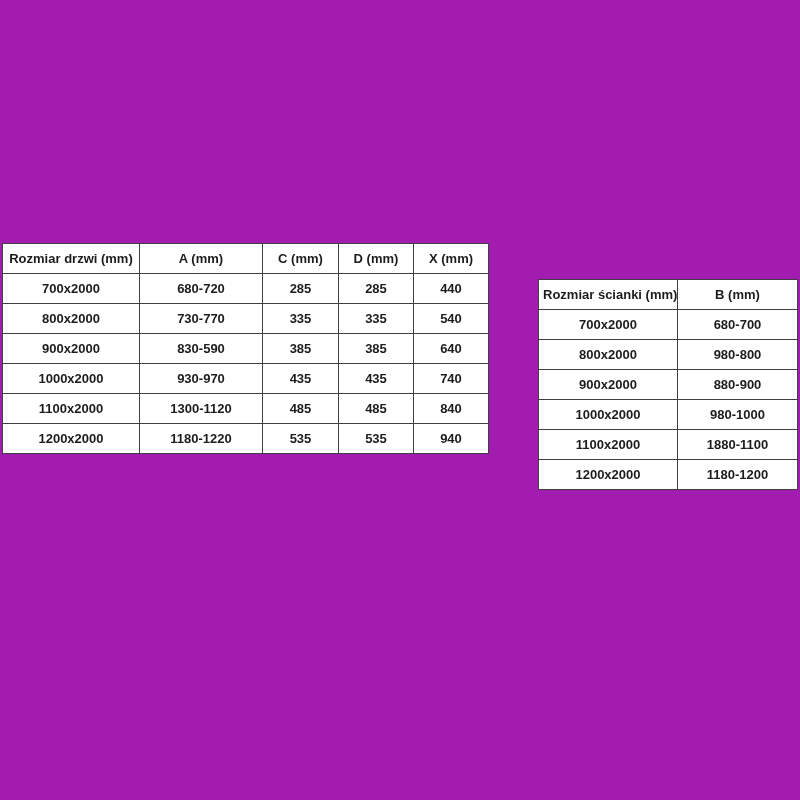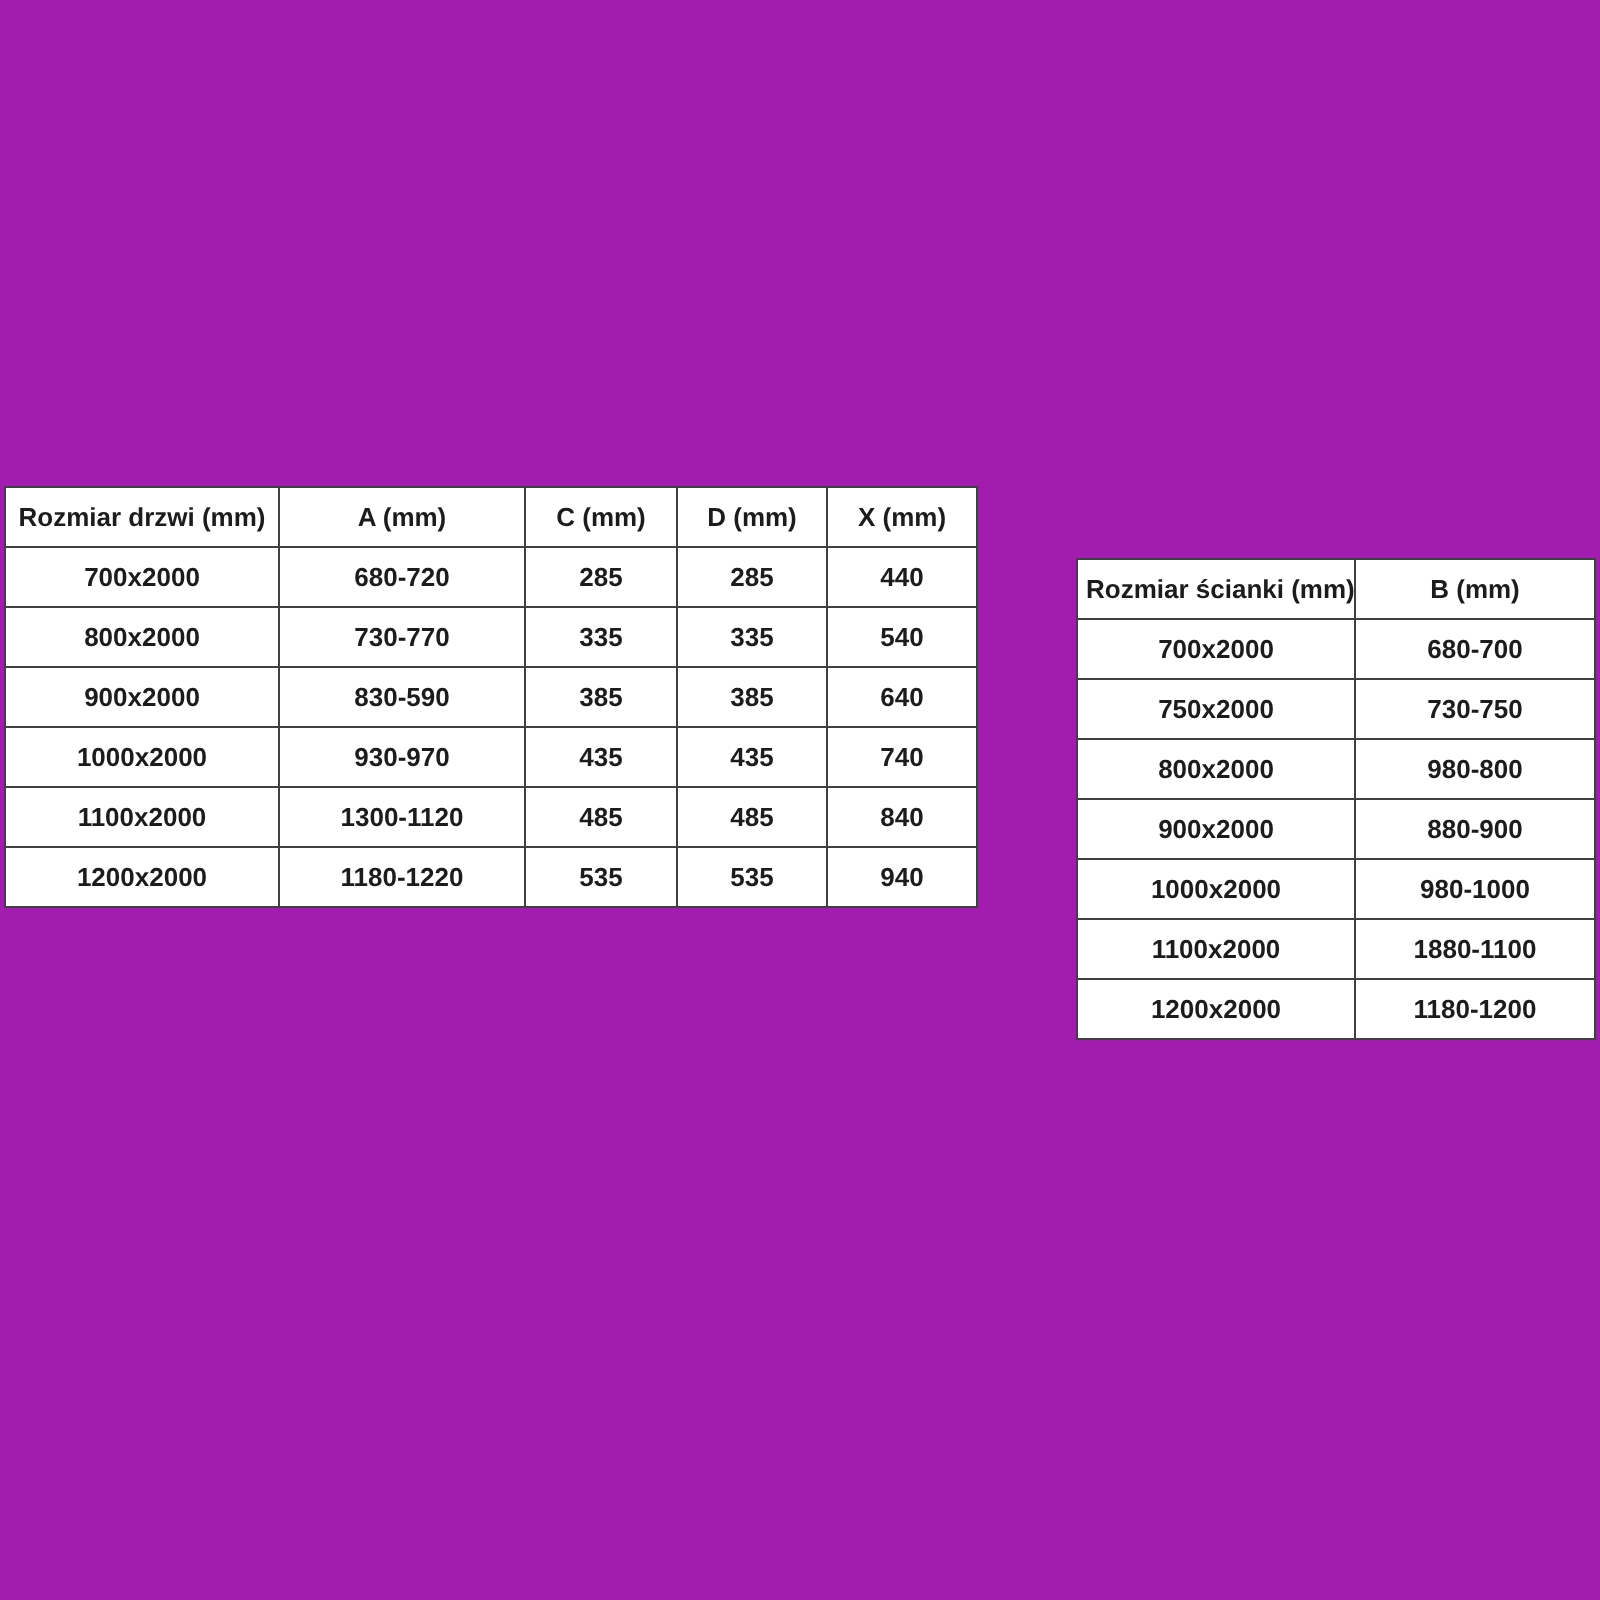--- a/index.html
+++ b/index.html
@@ -136,24 +136,20 @@
           <th>Rozmiar ścianki (mm)</th>
           <th>B (mm)</th>
         </tr>
     </thead>
     <tbody>
         <tr>
           <td>700x2000</td>
           <td>680-700</td>
         </tr>
         <tr>
-          <td>750x2000</td>
-          <td>730-750</td>
-        </tr>
-        <tr>
           <td>800x2000</td>
           <td>980-800</td>
         </tr>
         <tr>
           <td>900x2000</td>
           <td>880-900</td>
         </tr>
         <tr>
           <td>1000x2000</td>
           <td>980-1000</td>

